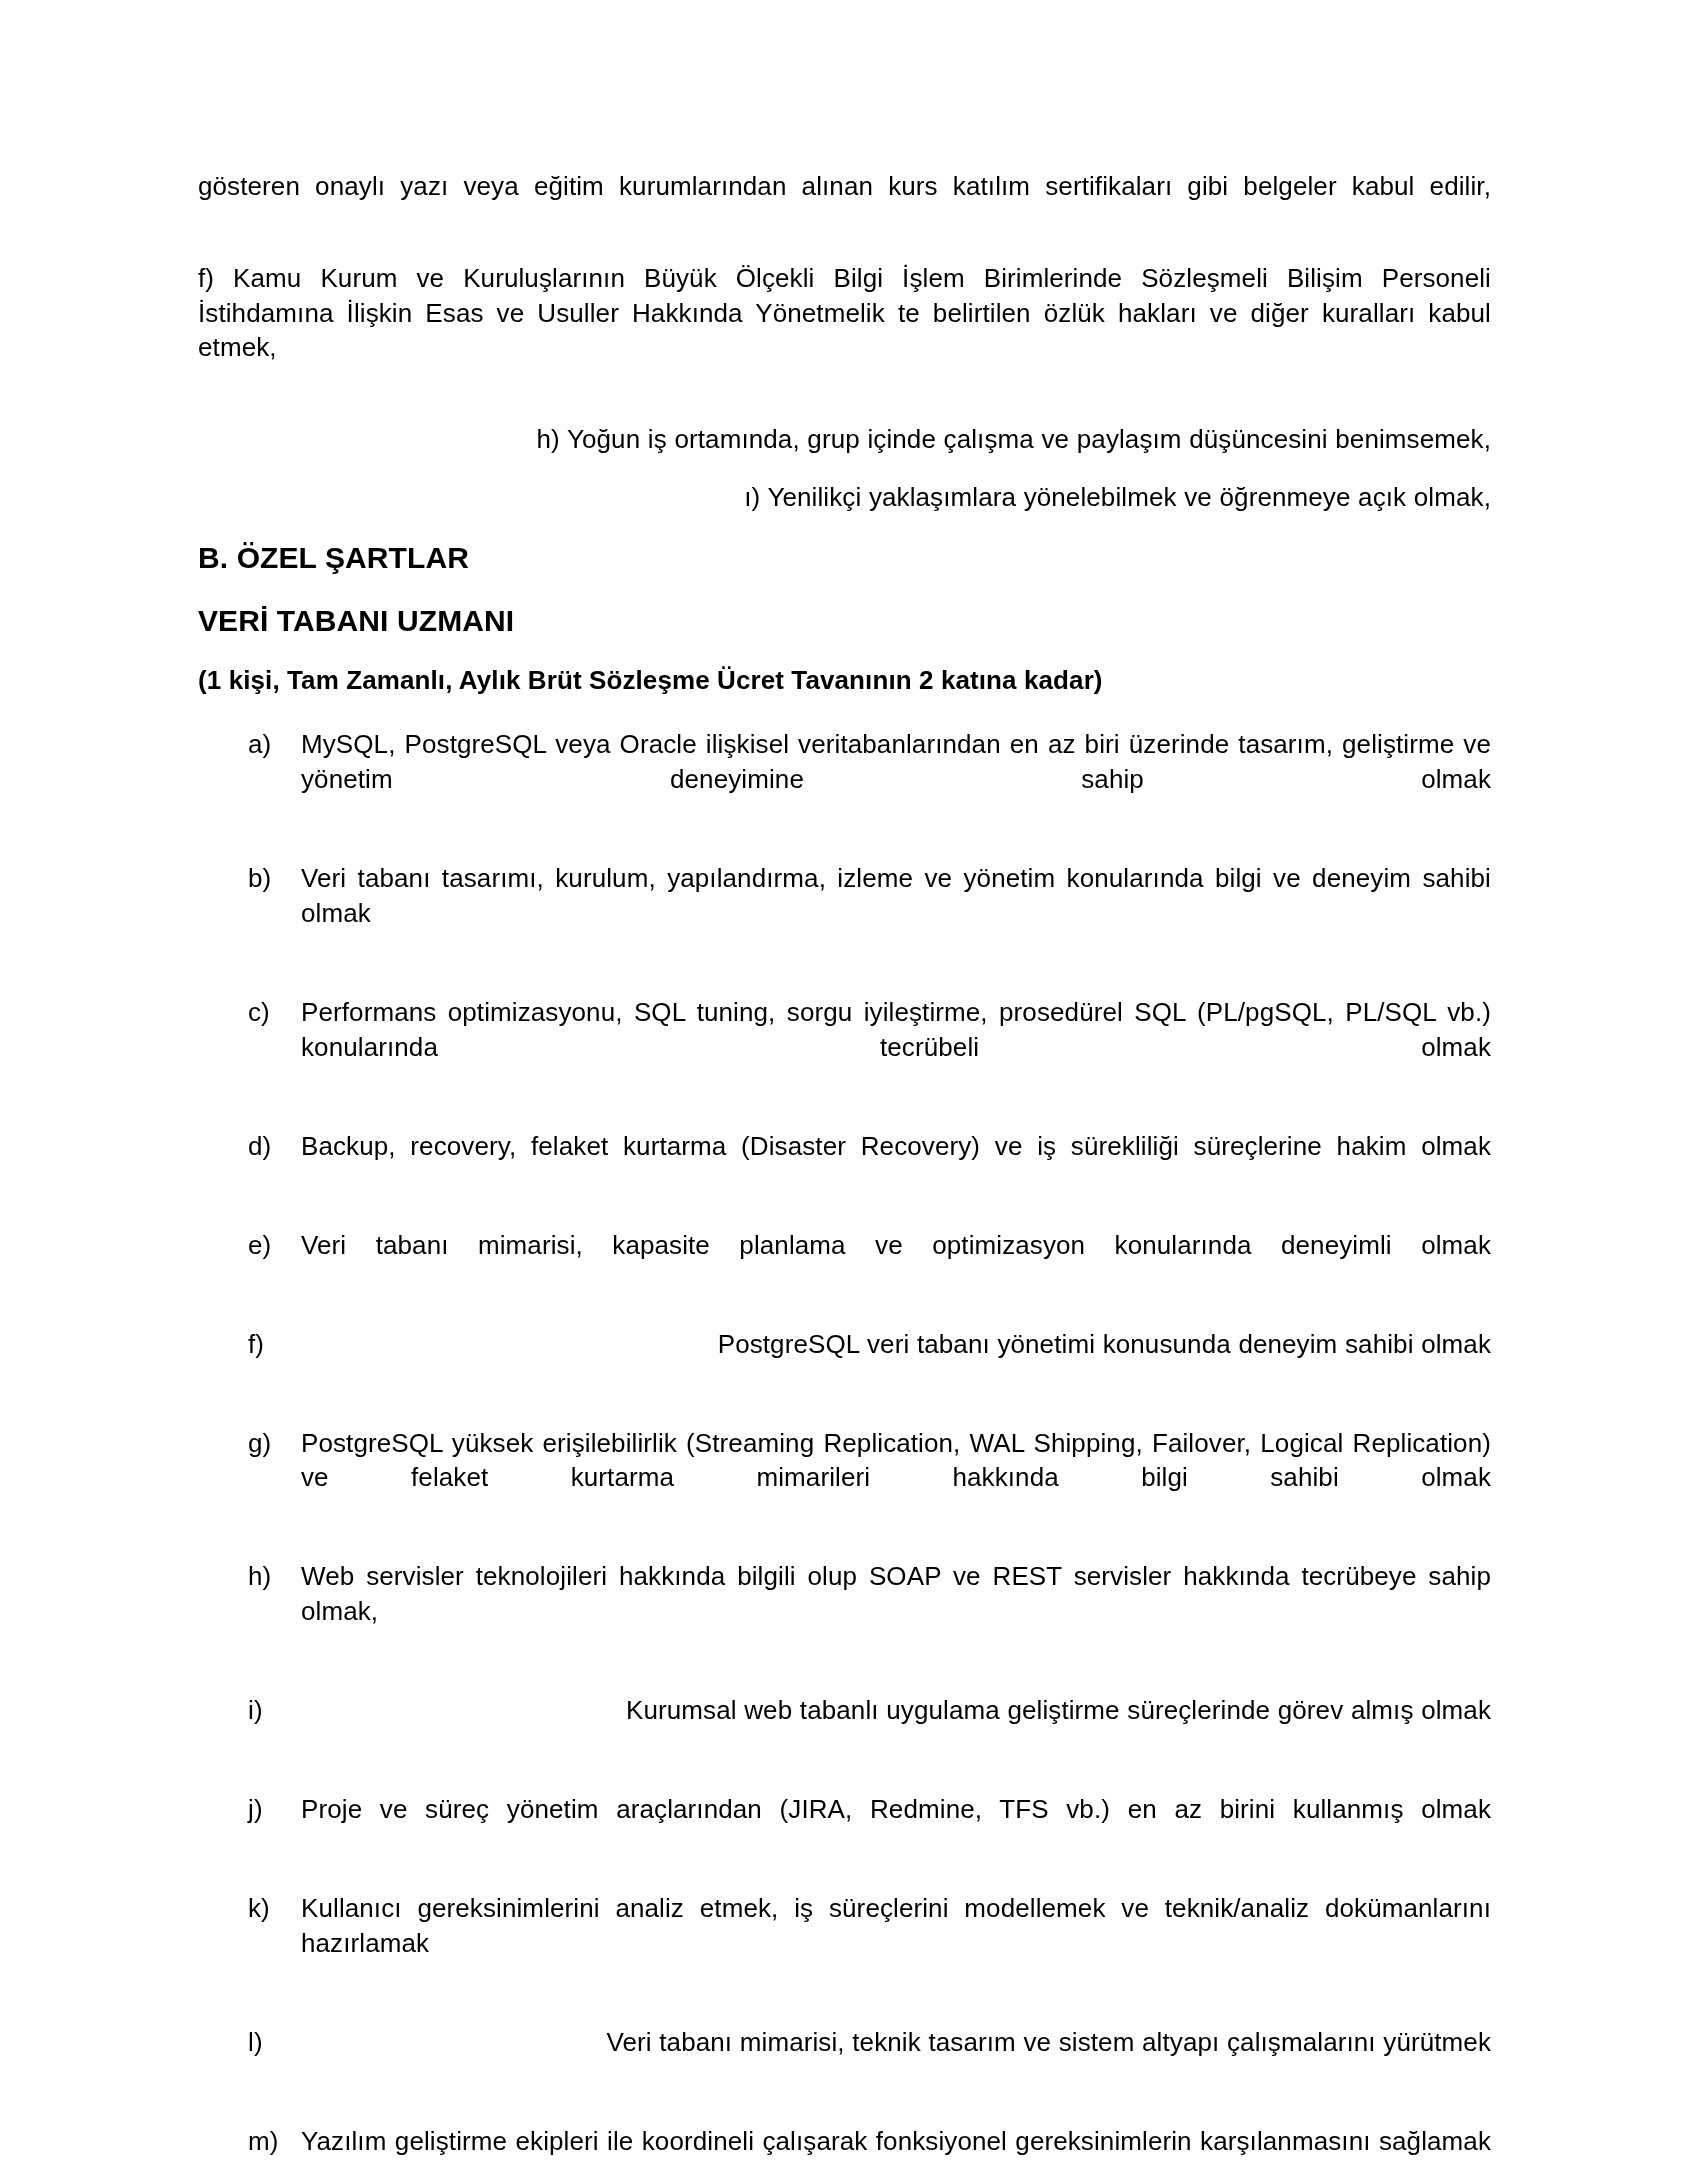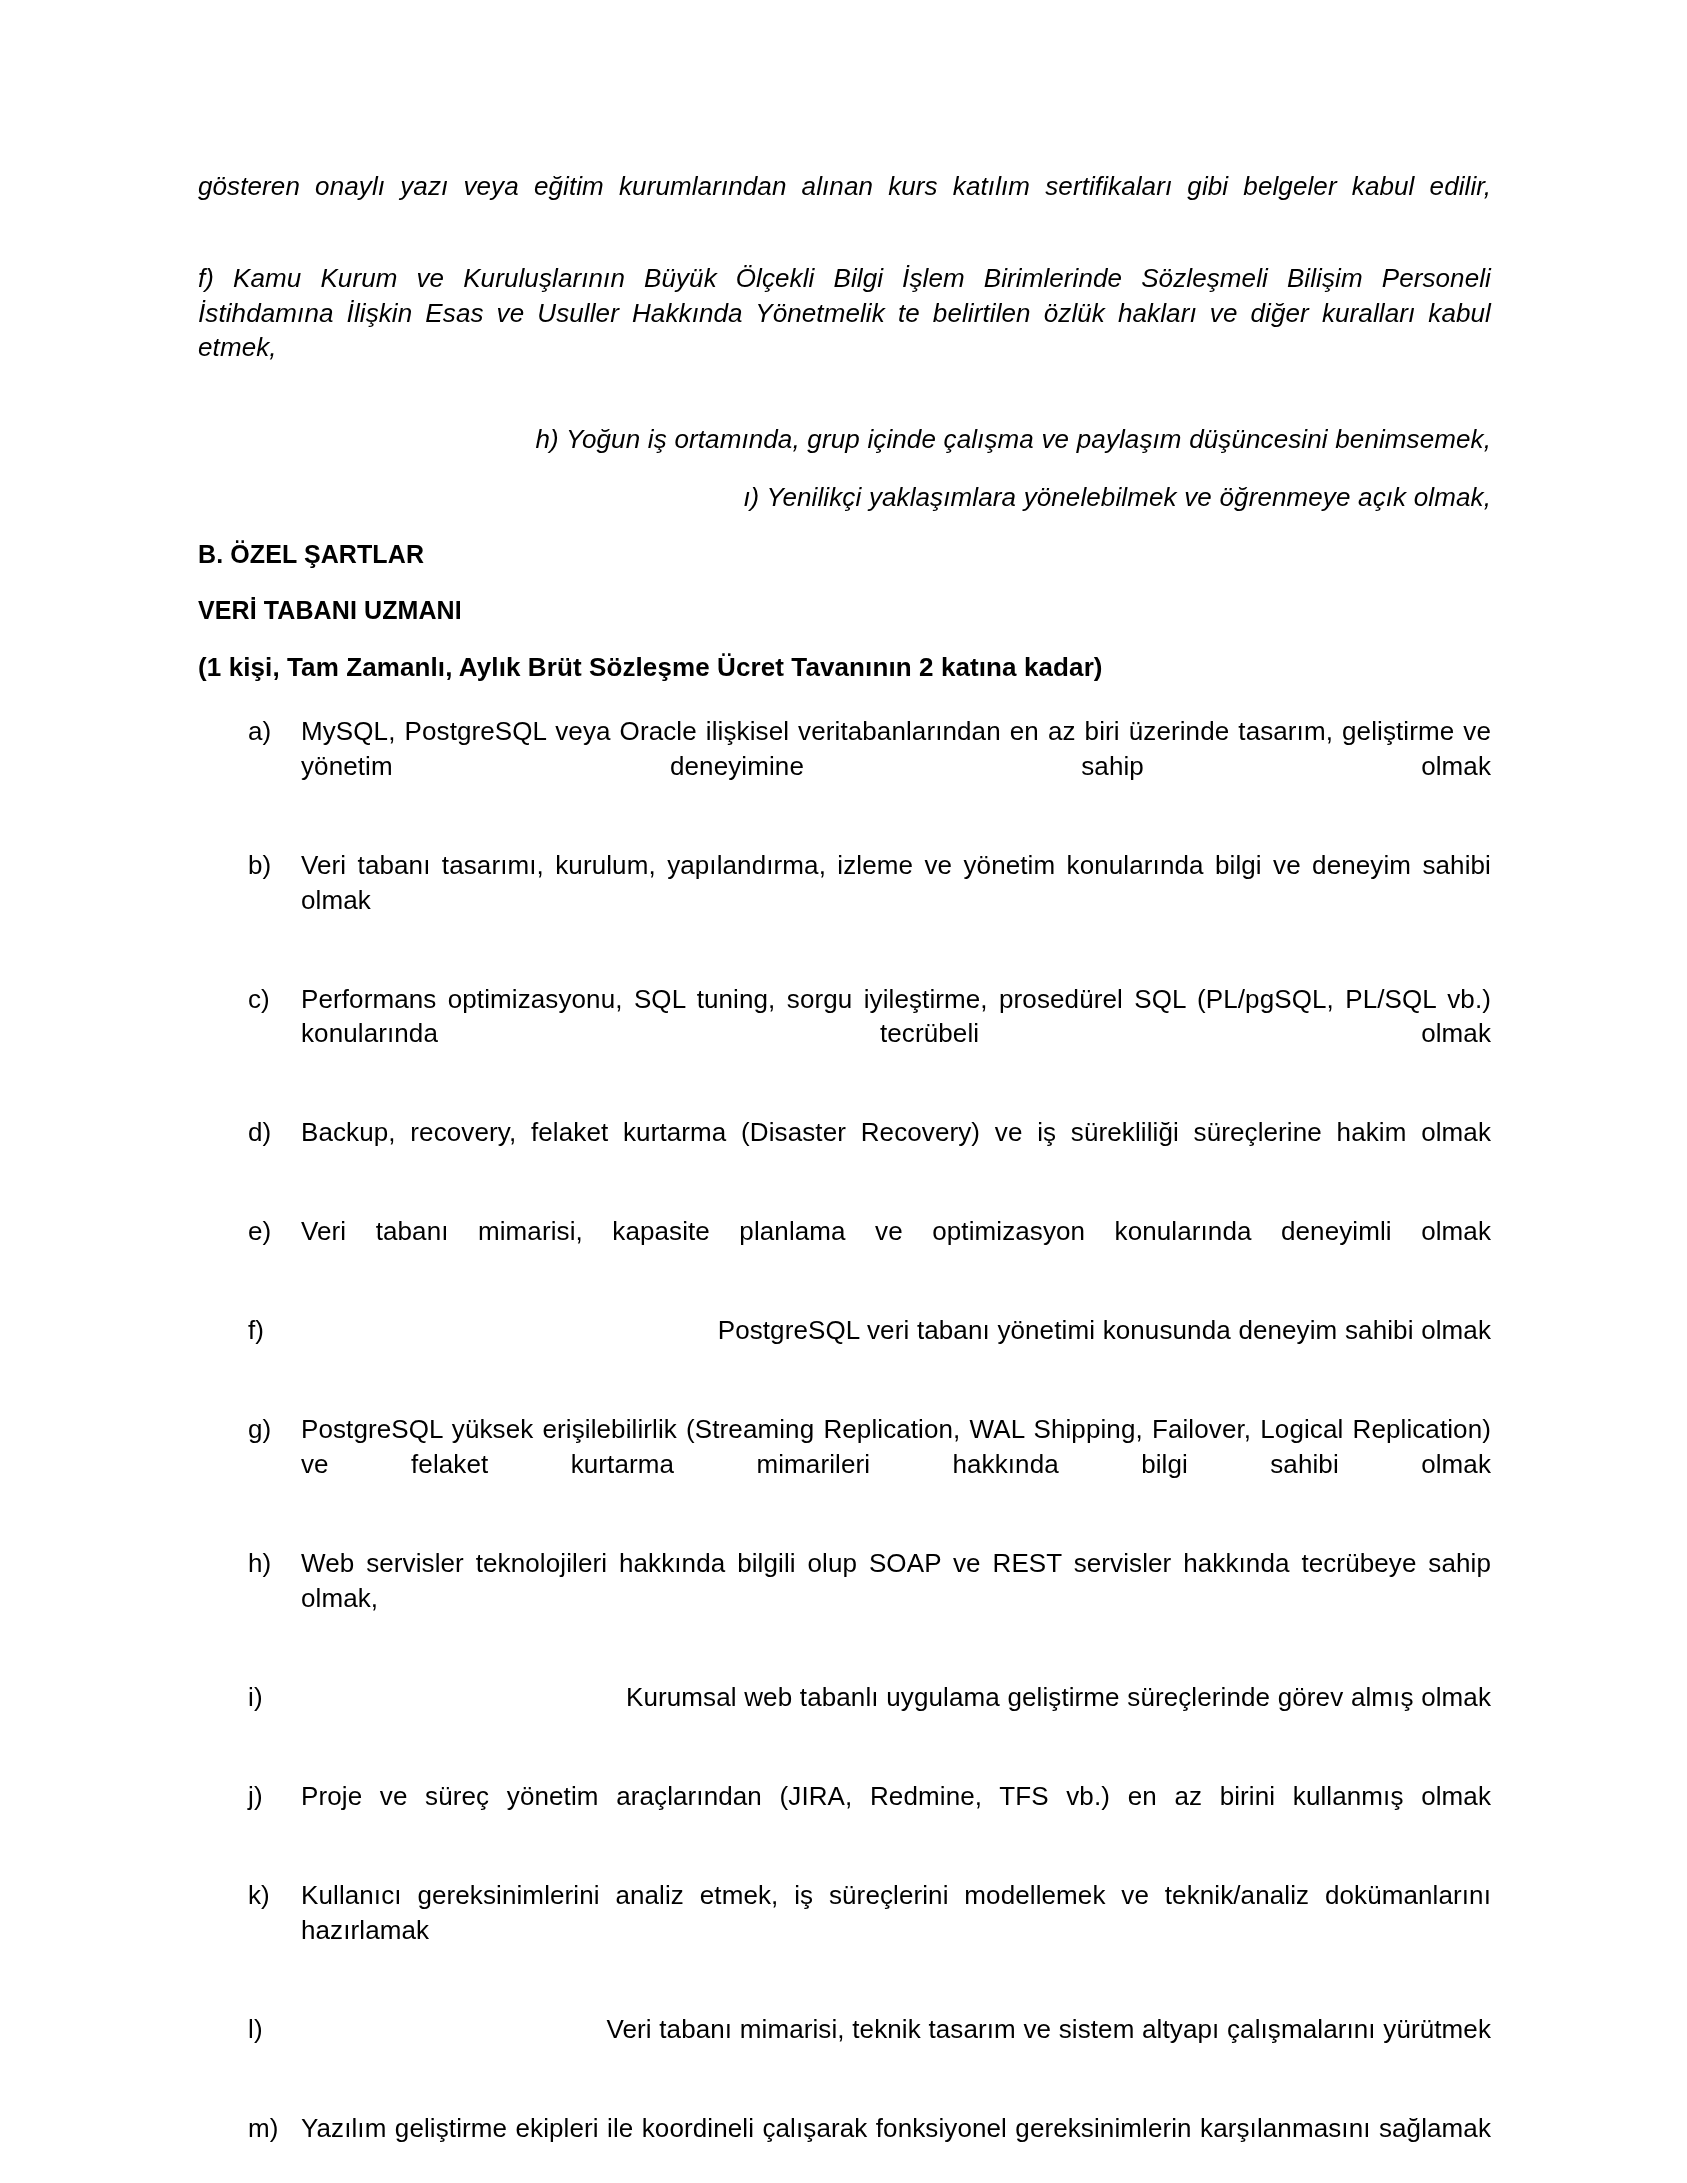--- a/index.html
+++ b/index.html
@@ -33,27 +33,26 @@
 
   
   .para {
     font-size: 26px;
     line-height: 1.33;
     text-align: justify;
     text-justify: inter-word;
     margin: 0 0 23px 0;
     letter-spacing: 0.1px;
     word-spacing: 0.3px;
-    font-style: italic;
   }
   .para:last-child { margin-bottom: 0; }
 
   
   .heading {
-    font-size: 25px;
+    font-size: 30px;
     line-height: 1.33;
     font-weight: bold;
     text-align: left;
     margin: 0 0 23px 0;
     letter-spacing: 0.1px;
   }
 
   .subtitle {
     font-size: 26px;
     line-height: 1.33;

